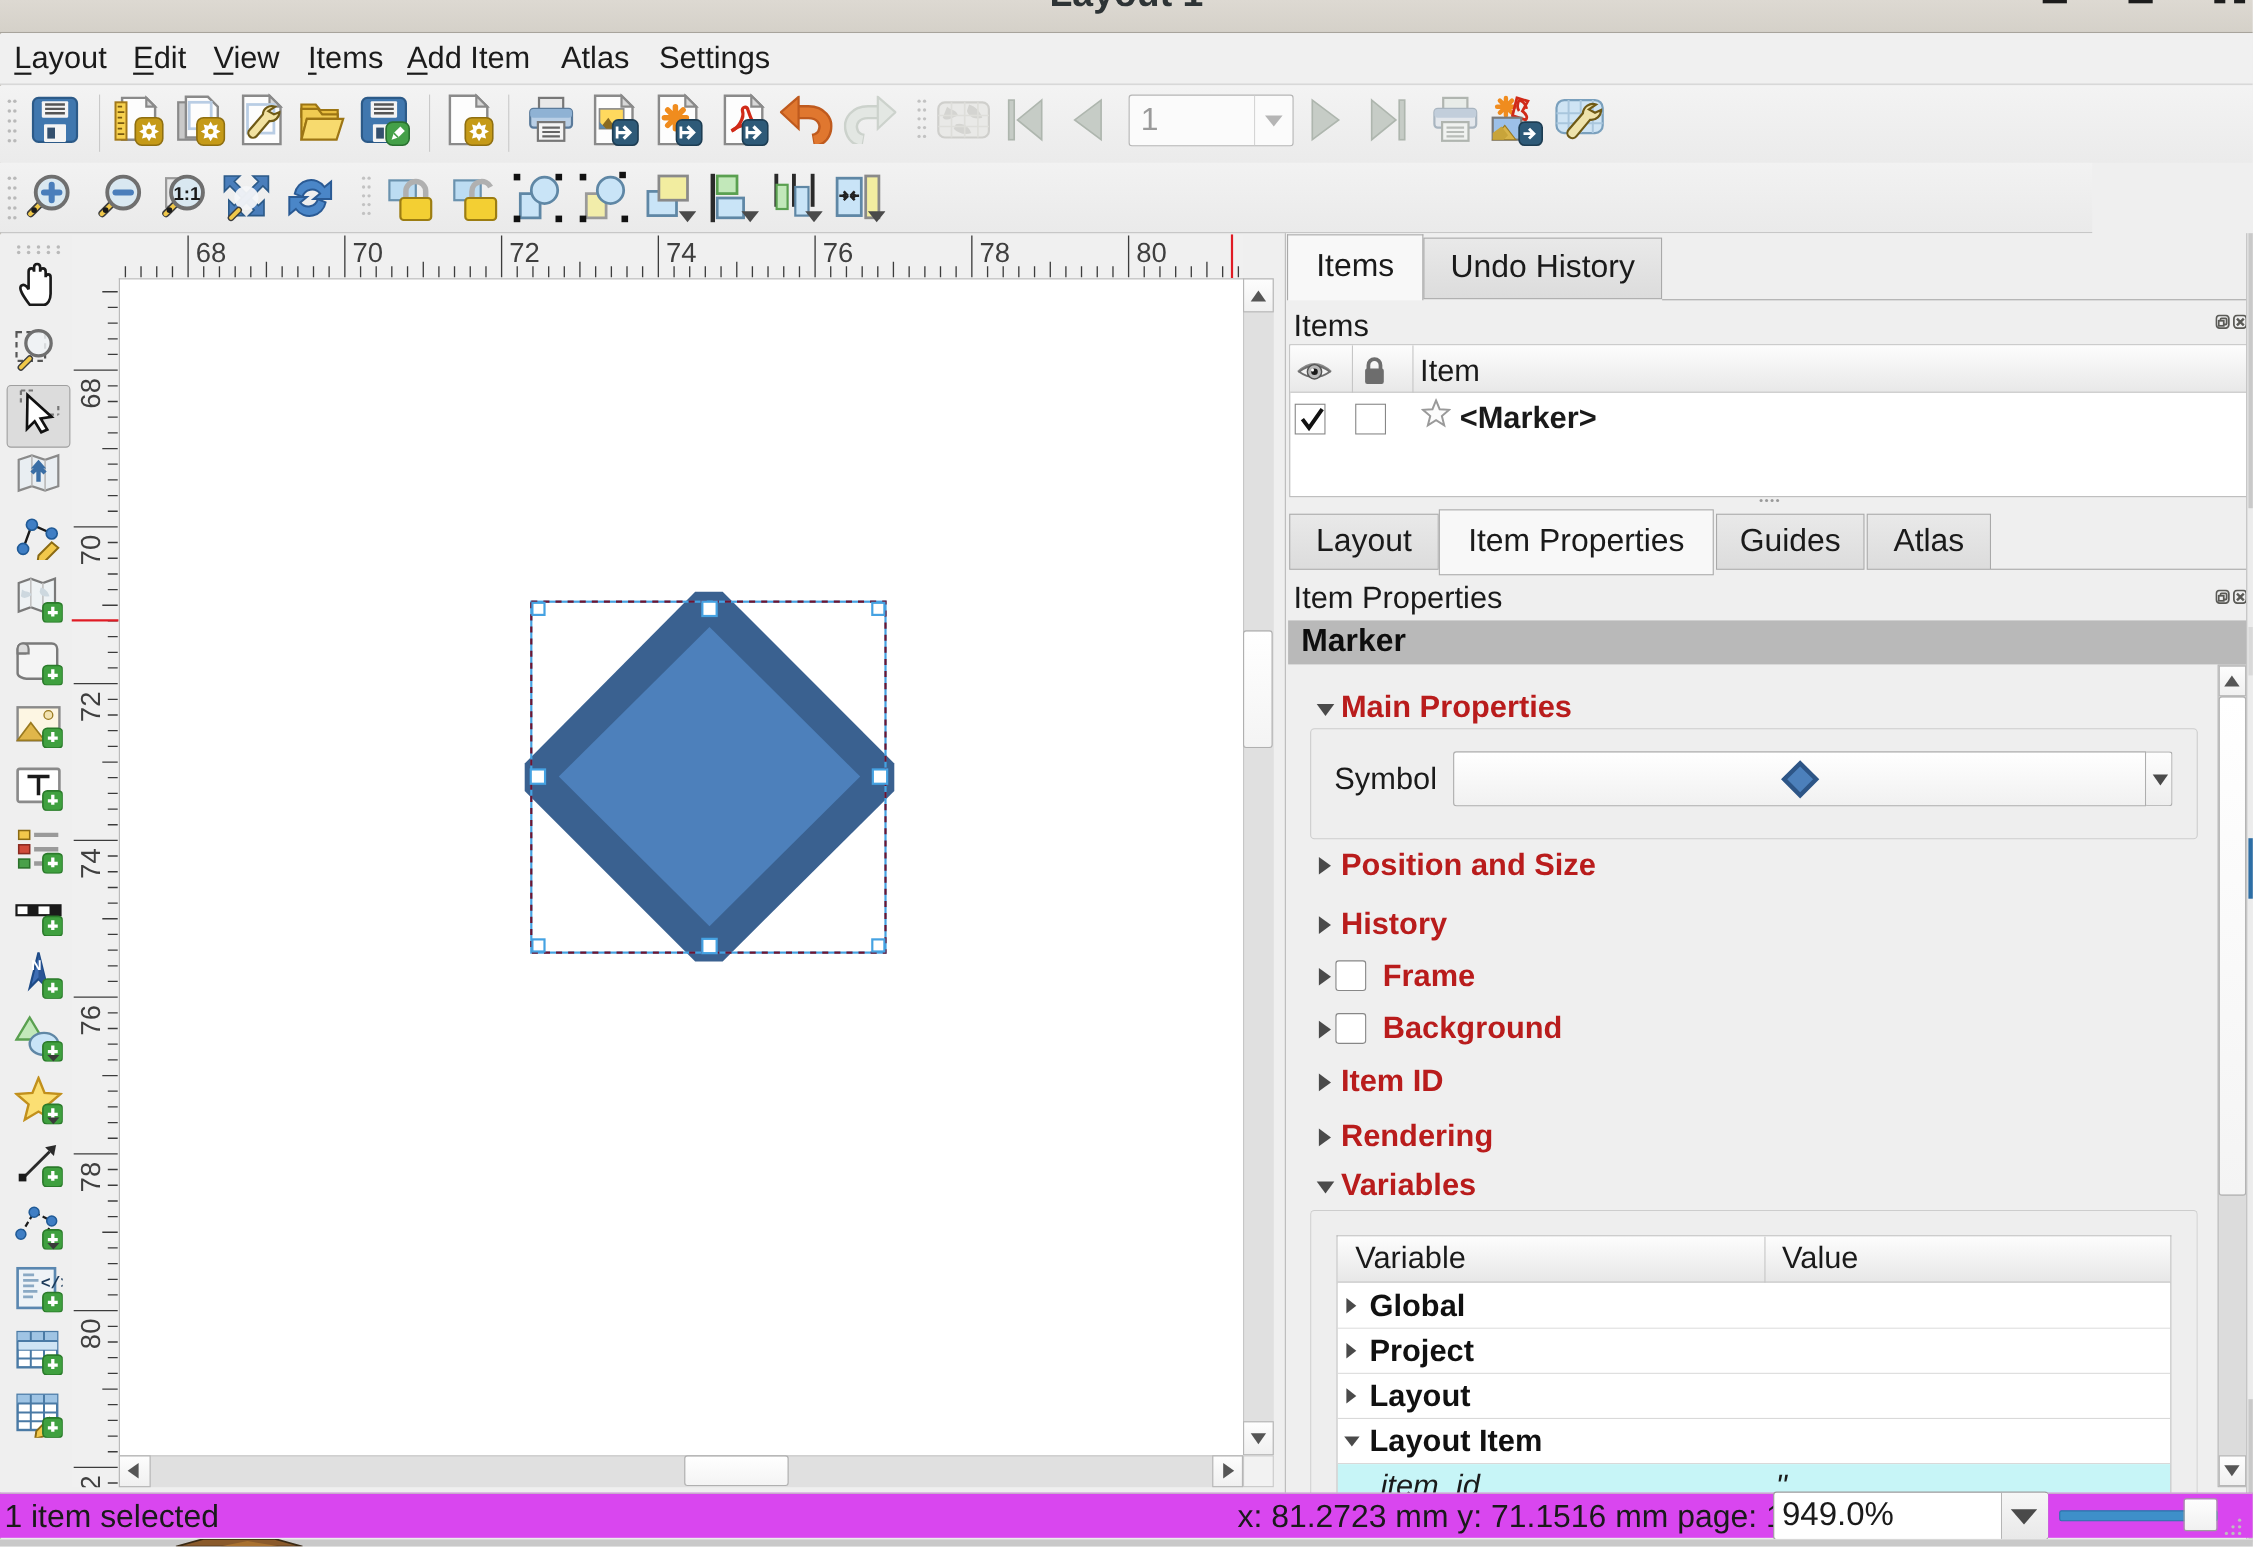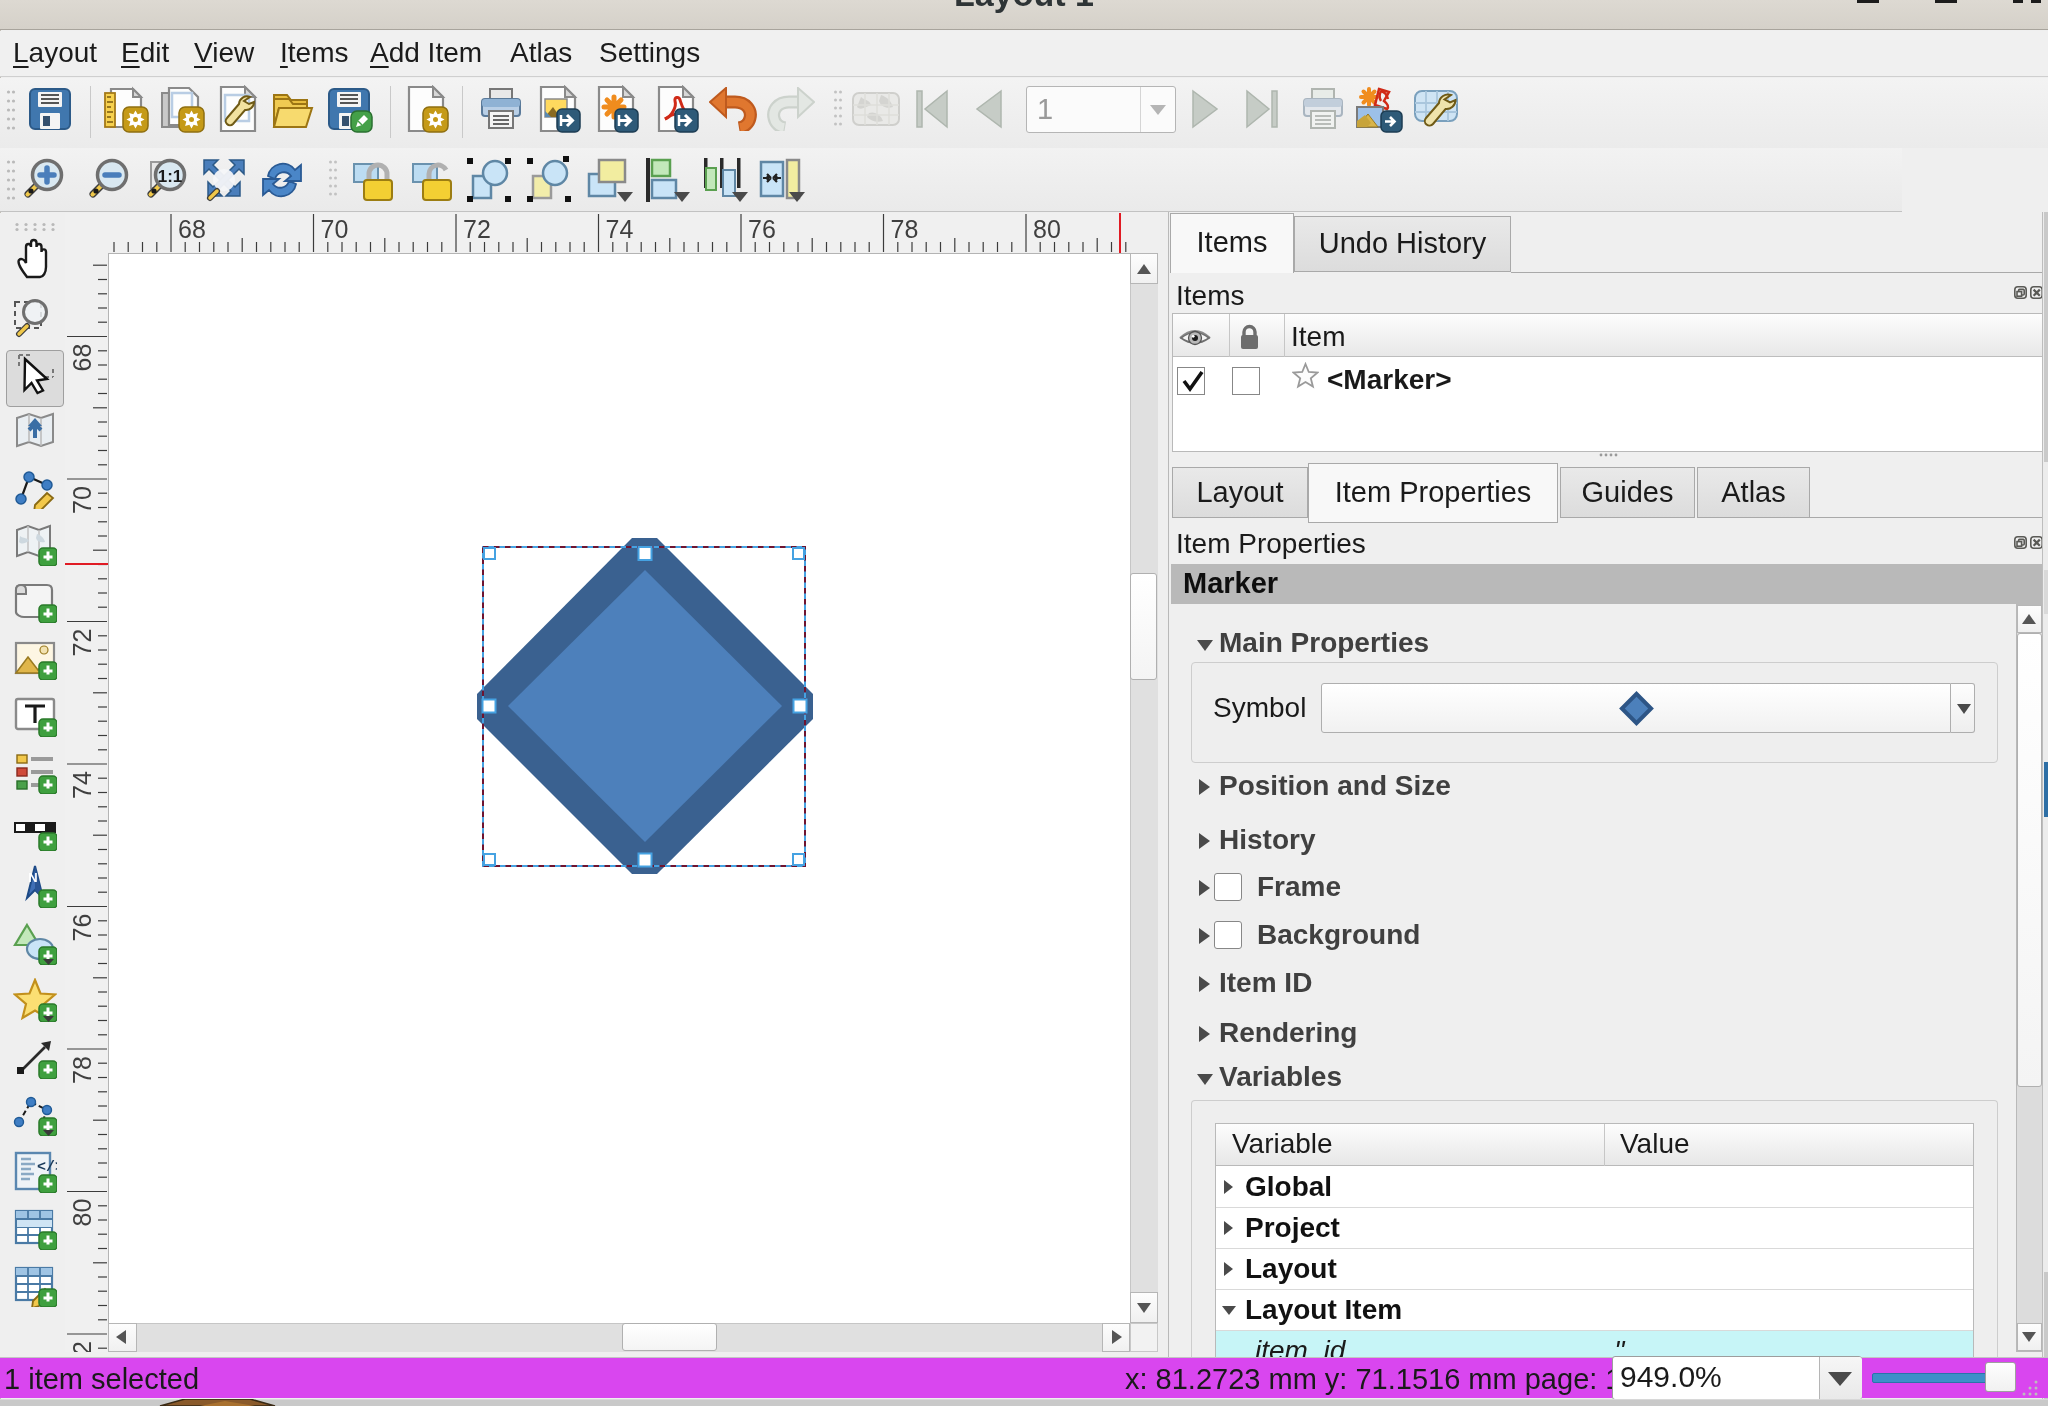--- a/index.html
+++ b/index.html
@@ -39,21 +39,21 @@
 .tab { position:absolute; font-size:29px; text-align:center; color:#1a1a1a; border:1px solid #a9a9a9; }
 .tab.on { background:#f8f8f8; }
 .tab.off { background:linear-gradient(#e9e9e9,#dcdcdc); }
 .dock-title { position:absolute; font-size:28px; color:#1a1a1a; }
 
 #tree { position:absolute; left:3px; top:101px; width:873px; height:139px; background:#fff; border:1px solid #b9b9b9; }
 #tree-head { position:absolute; left:0; top:0; width:871px; height:43px; background:linear-gradient(#fdfdfd,#e8e8e8); border-bottom:1px solid #bdbdbd; }
 .th-div { position:absolute; top:0; width:1px; height:43px; background:#c6c6c6; }
 .cbx { position:absolute; width:28px; height:28px; background:#fff; border:1px solid #878787; }
 
-.sect { position:absolute; font-size:28px; font-weight:bold; color:#404040; }
+.sect { position:absolute; font-size:28px; font-weight:bold; color:#b91c1c; }
 .exp { position:absolute; width:0; height:0; }
 .groupbox { position:absolute; border:1px solid #cdcdcd; border-radius:4px; background:#eeeeee; }
 
 .vt-row { position:absolute; left:0; width:757px; height:41px; border-bottom:1px solid #d9d9d9; background:#fff;text-decoration:underline; }
 .vt-bold { position:absolute; font-size:28px; font-weight:bold; color:#111; top:4px; }
 
 #statusbar { left:0; top:1357px; width:2048px; height:41px; background:#d946ef; border-top:1px solid #c4c4c4; font-size:29px; }
 #bottomstrip { left:0; top:1399px; width:2048px; height:7px; background:#d8d8d8; }
 #rightstrip { left:2042px; top:212px; width:6px; height:1187px; background:#ececec; border-left:1px solid #bdbdbd; }
 </style>

